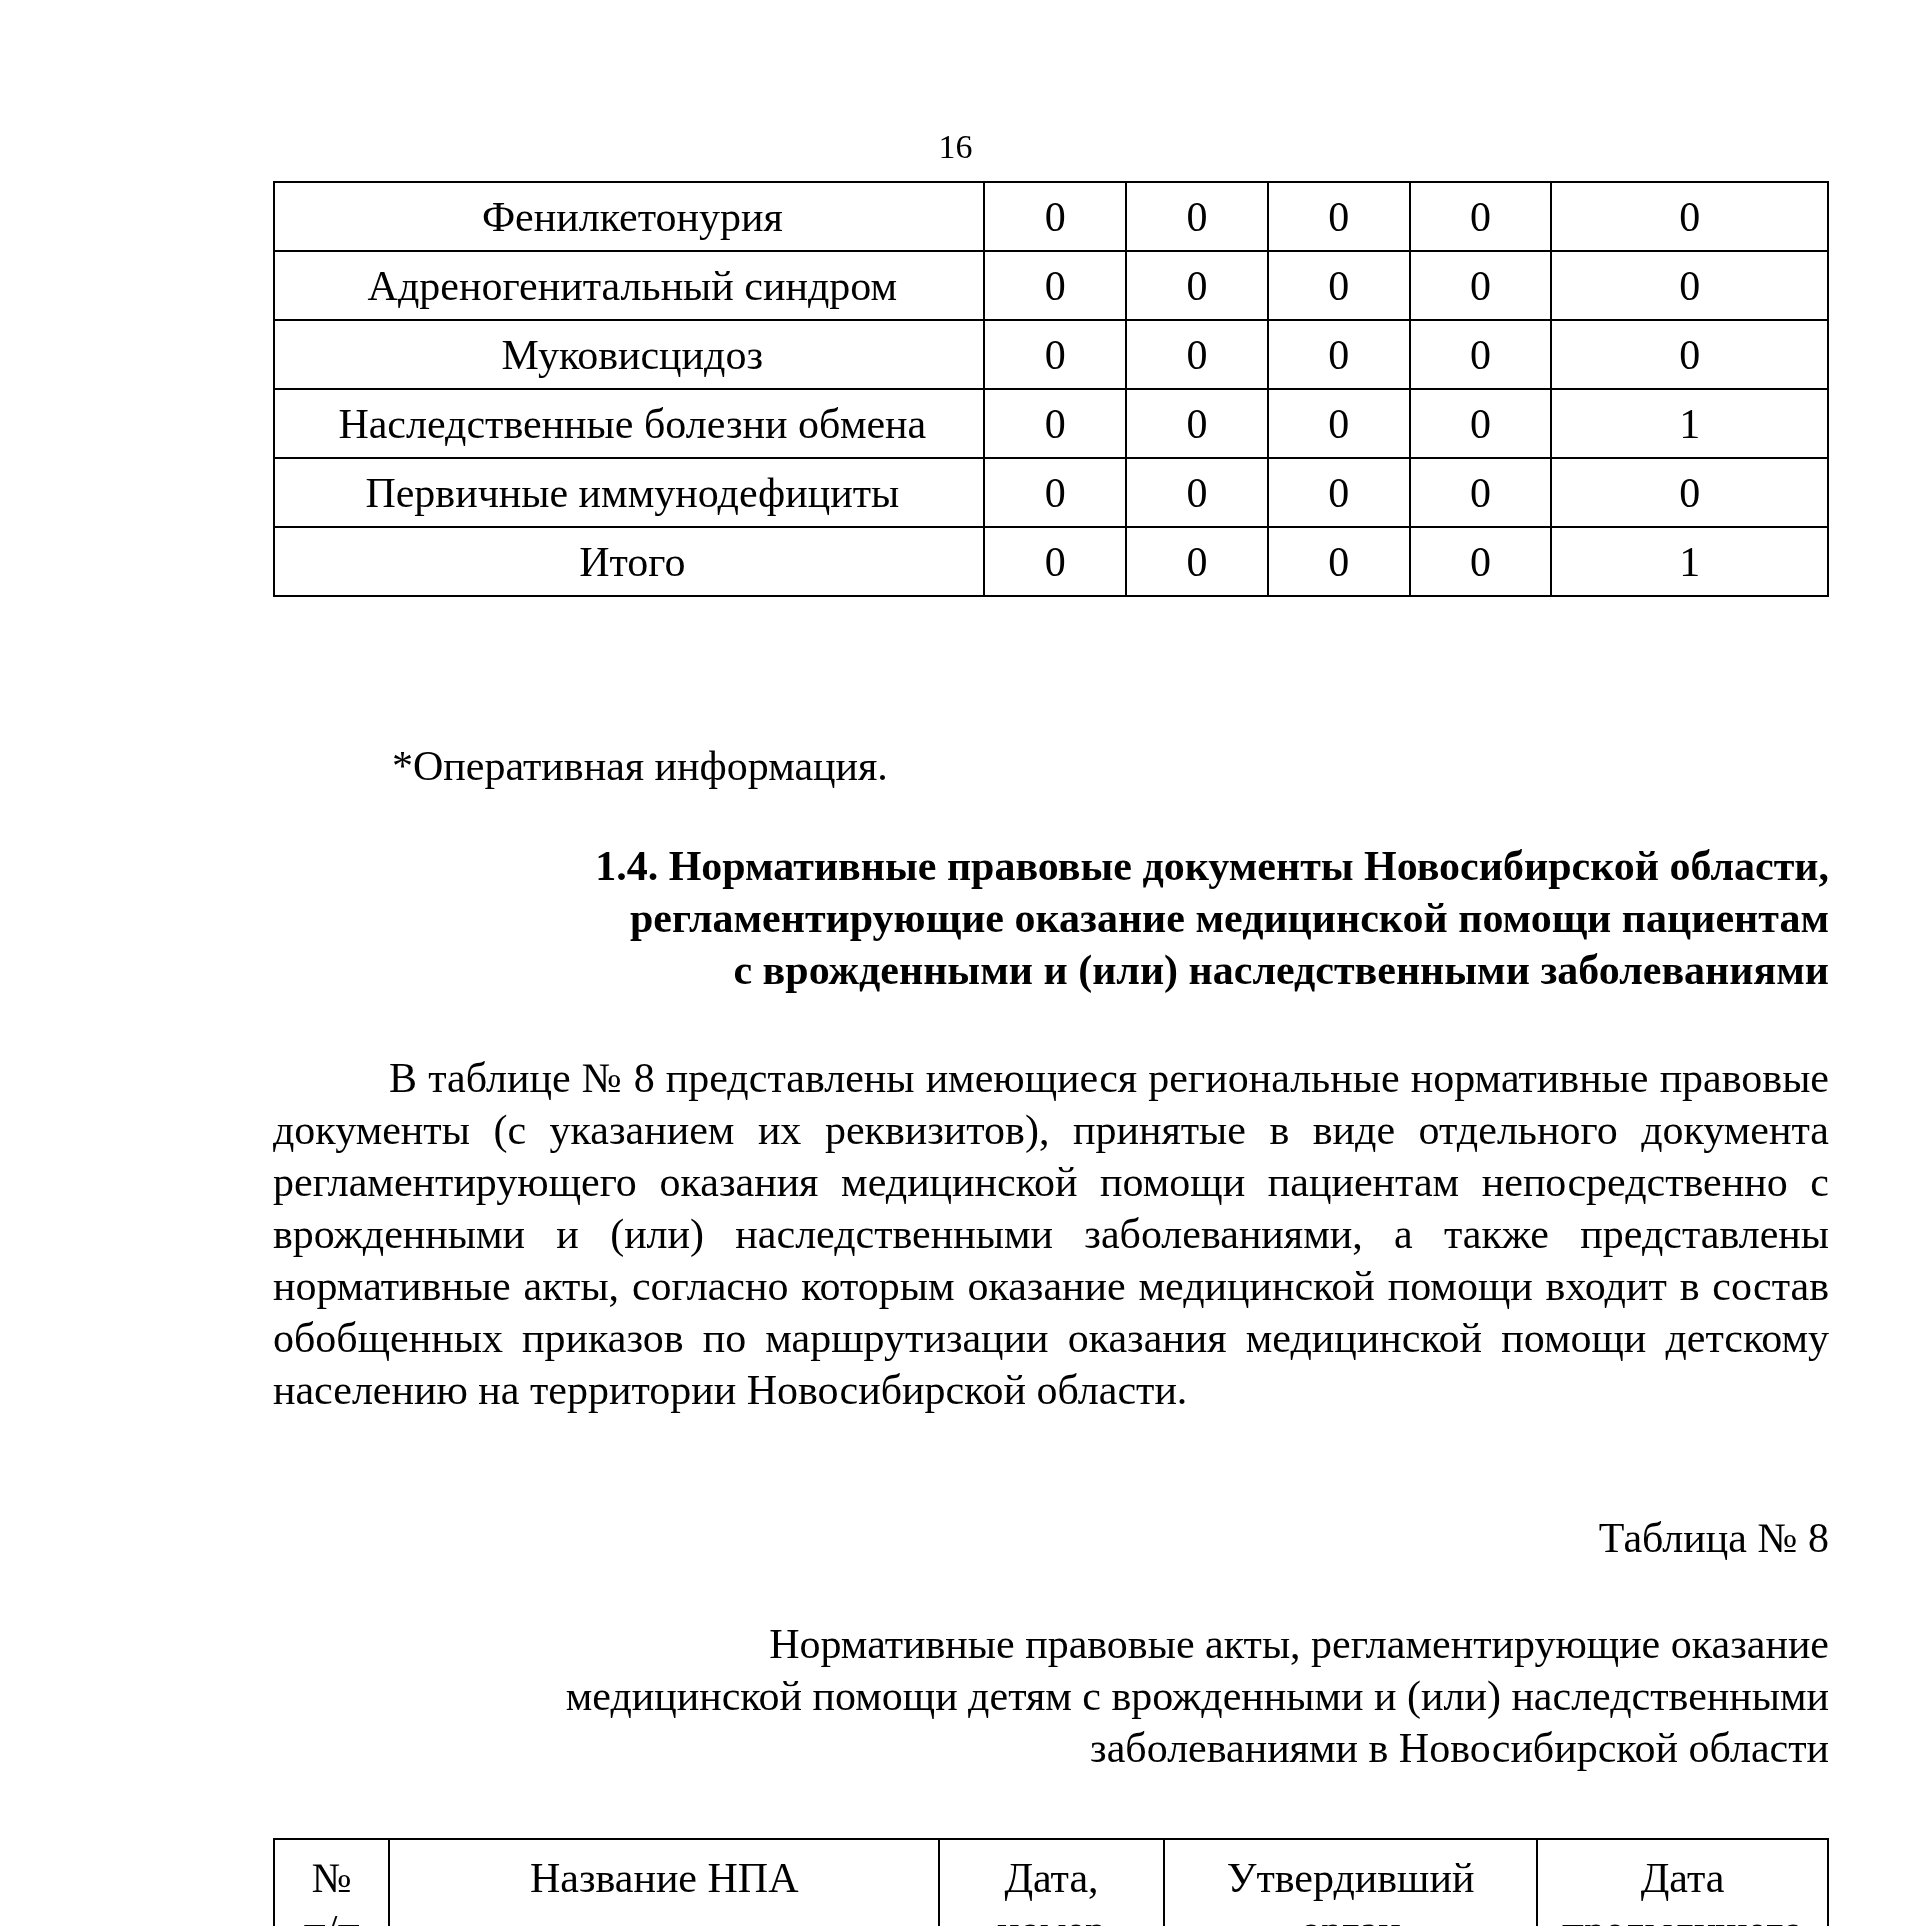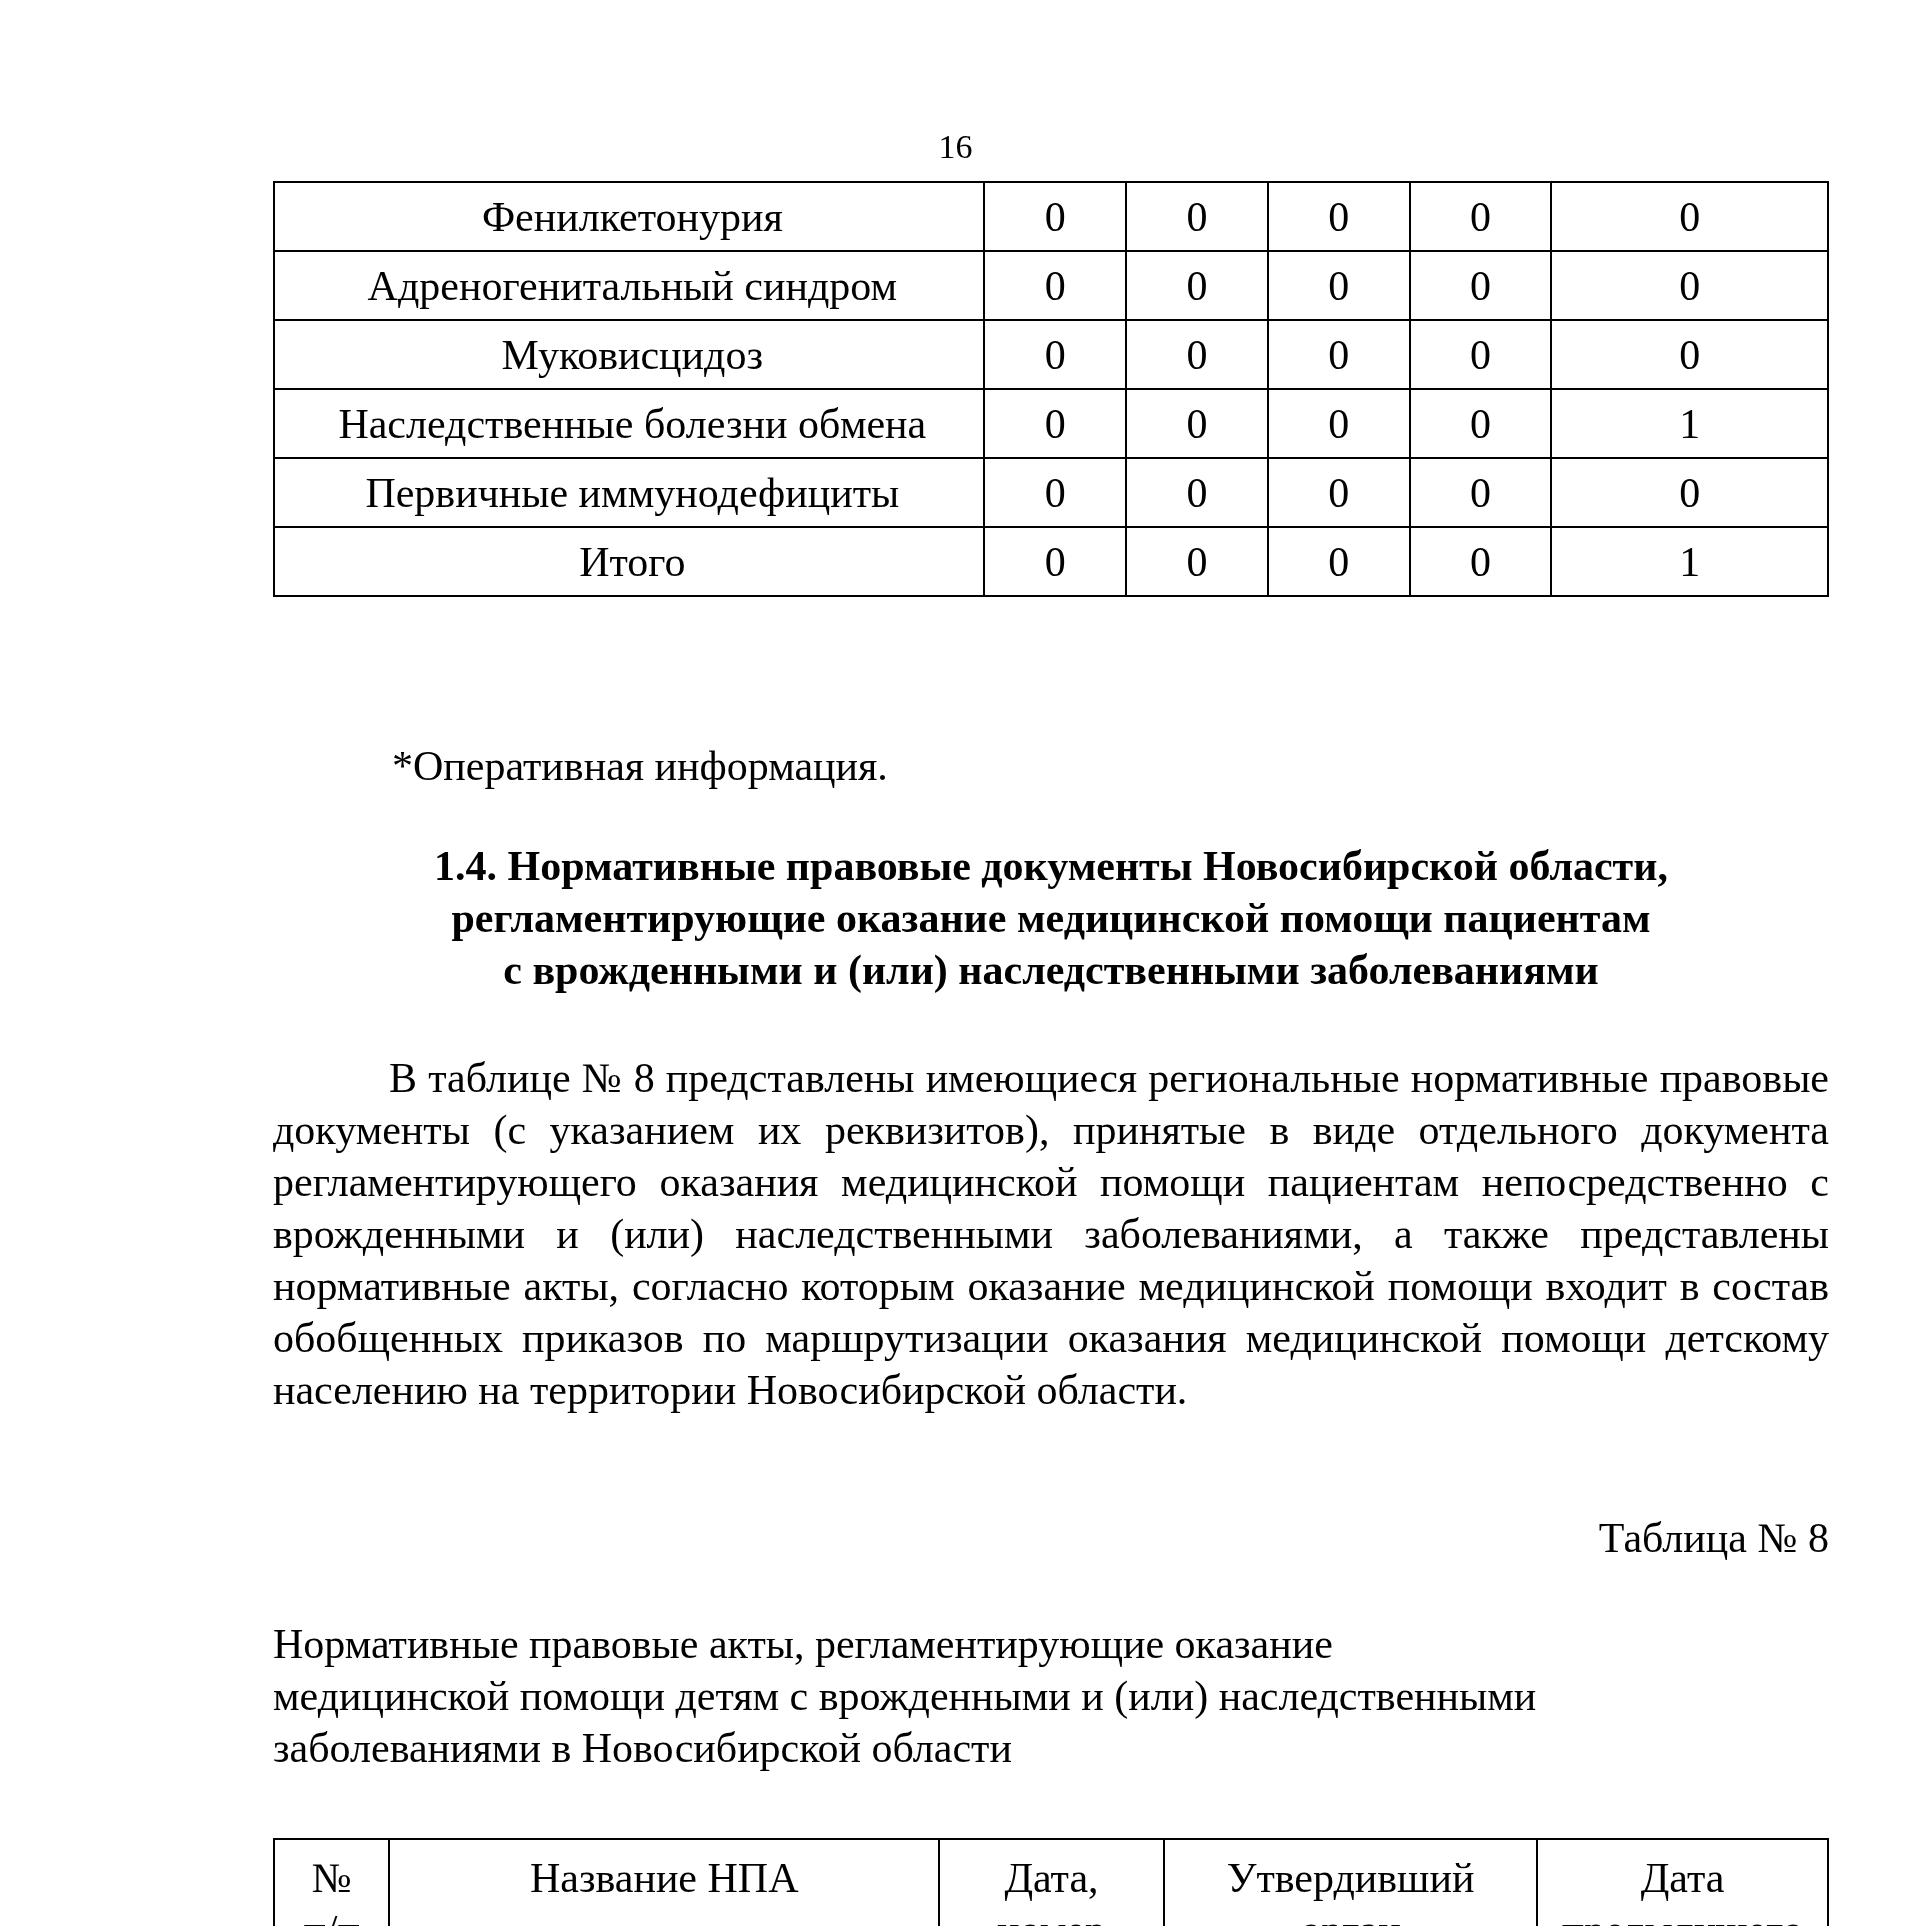--- a/index.html
+++ b/index.html
@@ -20,33 +20,33 @@
   #t7 td { height: 67px; font-size: 42px; padding: 0 7.7px; }
   #t7 td.name { width: 701px; text-align: center; padding-left: 14px; }
   #t7 td.num { text-align: center; width: 129px; }
   #t7 td.num.last { width: 270px; }
 
   .footnote {
     position: absolute; left: 385px; top: 742px; font-size: 42px; margin-left: 7px;
   }
   .section-heading {
     position: absolute; left: 273px; width: 1556px; top: 840px;
-    text-align: center; font-size: 42px; font-weight: bold; line-height: 52px;
+    text-align: right; font-size: 42px; font-weight: bold; line-height: 52px;
   }
   .body-text {
     position: absolute; left: 273px; width: 1556px; top: 1052px;
     font-size: 42px; line-height: 52px; text-align: justify;
     text-indent: 116px;
   }
   .table-label {
     position: absolute; right: 82px; top: 1514px; font-size: 42px;
   }
   .table-title {
     position: absolute; left: 273px; width: 1556px; top: 1618px;
-    text-align: left; font-size: 42px; line-height: 52px;
+    text-align: right; font-size: 42px; line-height: 52px;
   }
 
   
   #t8 { left: 273px; top: 1838px; width: 1556px; }
   #t8 th, #t8 td { font-size: 42px; line-height: 52px; vertical-align: top; padding: 11.6px 3.9px 11.6px 3.9px; }
   #t8 th { text-align: center; }
   #t8 .c-num { width: 104px; text-align: center; }
   #t8 .c-name { width: 532px; text-align: left; }
   #t8 .c-date { width: 212px; text-align: center; }
   #t8 .c-org { width: 358px; text-align: center; }

